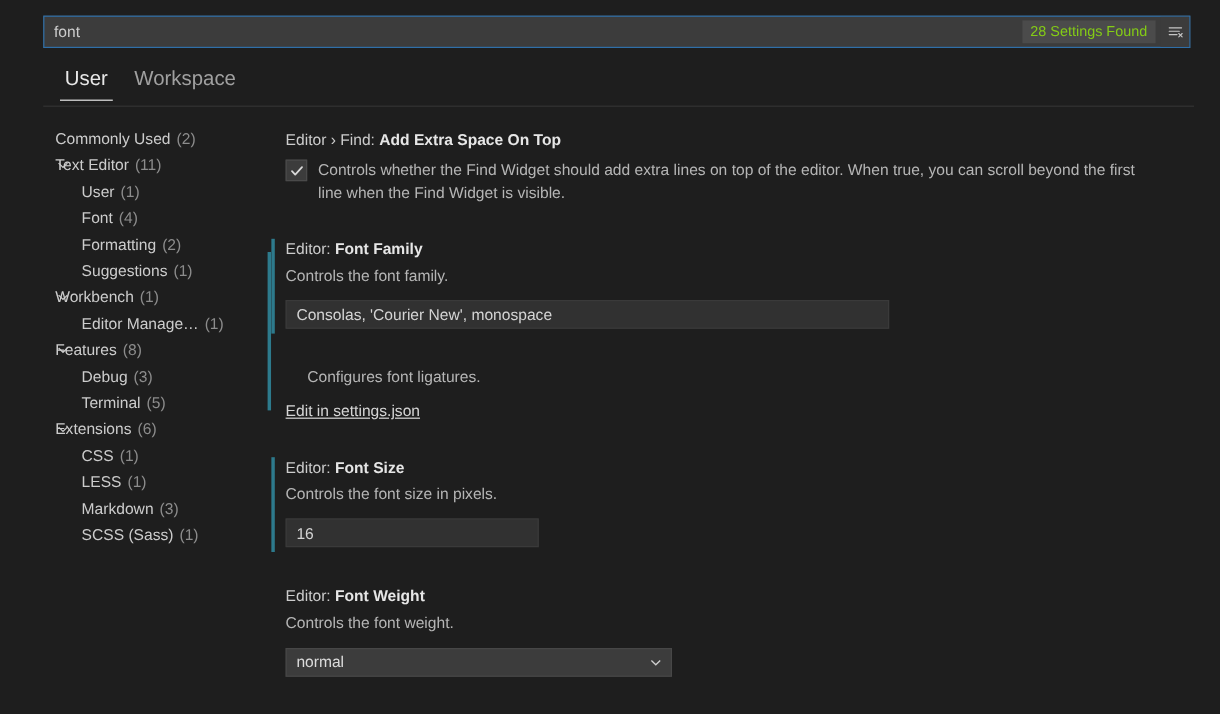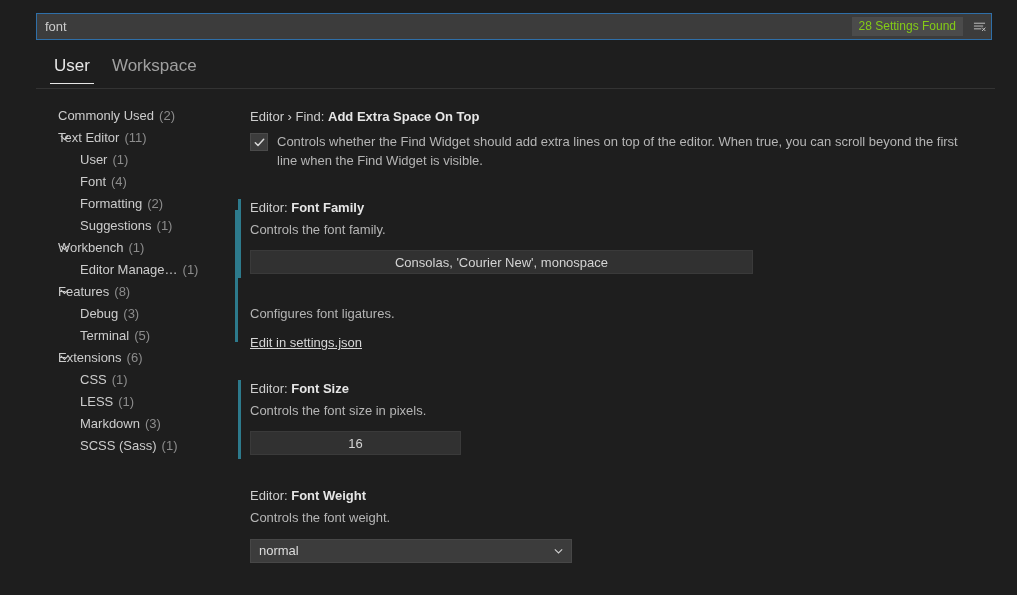--- a/index.html
+++ b/index.html
@@ -110,21 +110,21 @@
     position: absolute;
     left: 36px; right: 22px;
     top: 88px;
     height: 1px;
     background: #333333;
   }
 
   
   .body-row {
     position: absolute;
-    left: 12px; top: 94px;
+    left: 0; top: 94px;
     width: 969px;
     height: 501px;
     display: flex;
   }
 
   
   .sidebar {
     position: relative;
     flex: 0 0 226px;
     width: 226px;
@@ -221,21 +221,20 @@
     display: block;
     background: #313131;
     border: 1px solid #3a3a3a;
     color: #d4d4d4;
     font-family: "Liberation Sans", sans-serif;
     font-size: 13px;
     height: 24px;
     line-height: 22px;
     padding: 0 8px;
     outline: none;
-    text-align: center;
   }
   .value-text-input::placeholder { color: #7a7a7a; }
 
   .json-link {
     display: inline-block;
     font-size: 13px;
     color: #d6d6d6;
     text-decoration: underline;
     cursor: pointer;
   }
@@ -425,21 +424,21 @@
 
       <div class="setting modified" style="margin-top:29px; padding-bottom:4px;">
         <div class="setting-title">
           <span>Editor: </span><b>Font Family</b>
         </div>
         <div class="setting-desc" style="margin-top:3px;">Controls the font family.</div>
         <input class="value-text-input" type="text" style="margin-top: 11px; width: 503px;" value="Consolas, 'Courier New', monospace">
       </div>
 
       <div class="setting" style="margin-top:26px;">
-        <div class="setting-desc" style="margin-top:3px;">Configures font ligatures.</div>
+        <div class="setting-desc" style="margin-top:3px;margin-left:18px;">Configures font ligatures.</div>
         <a class="json-link" style="margin-top:12px;">Edit in settings.json</a>
       </div>
 
       <div class="setting modified" style="margin-top:29px; padding-bottom:4px;">
         <div class="setting-title">
           <span>Editor: </span><b>Font Size</b>
         </div>
         <div class="setting-desc" style="margin-top:3px;">Controls the font size in pixels.</div>
         <input class="value-text-input" type="text" style="margin-top: 11px; width: 211px;" value="16">
       </div>

